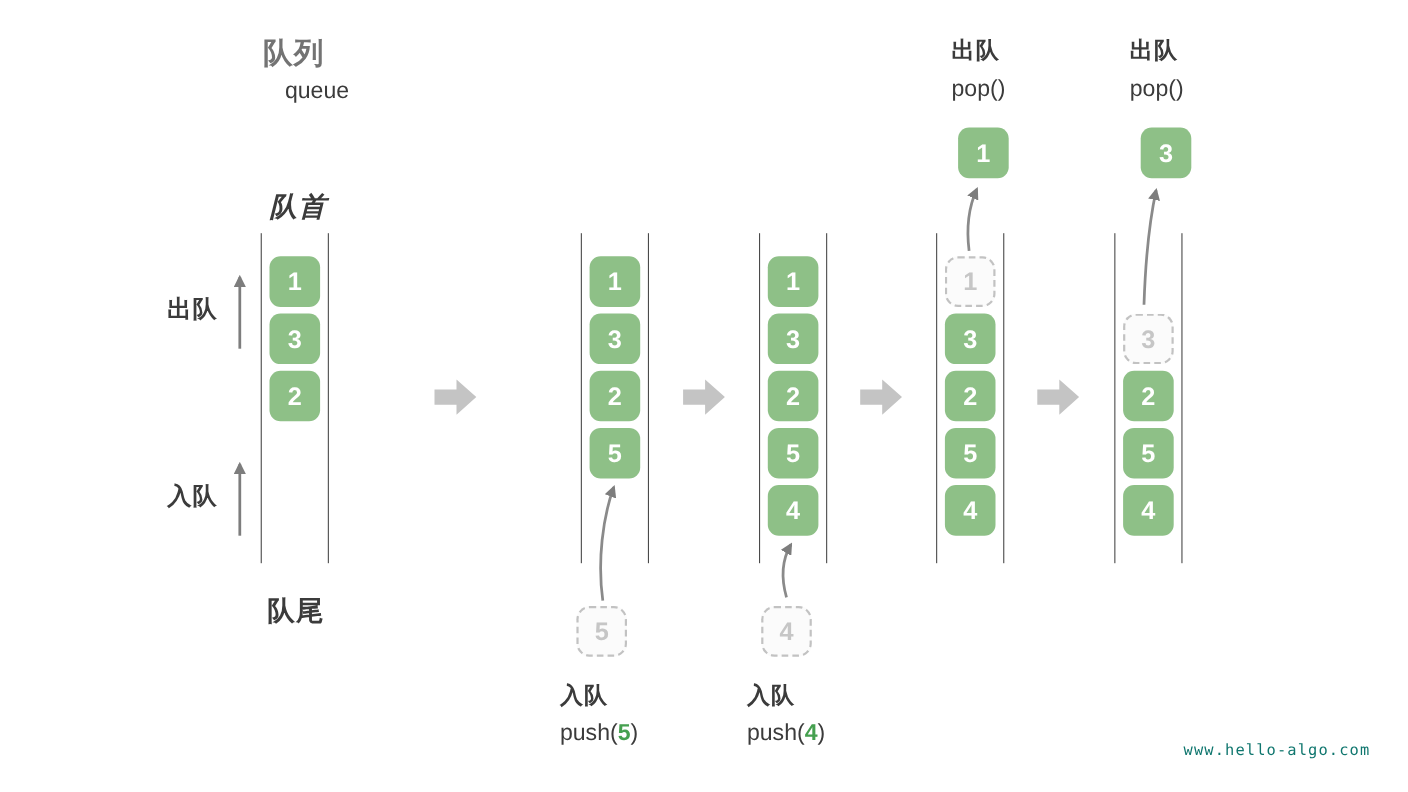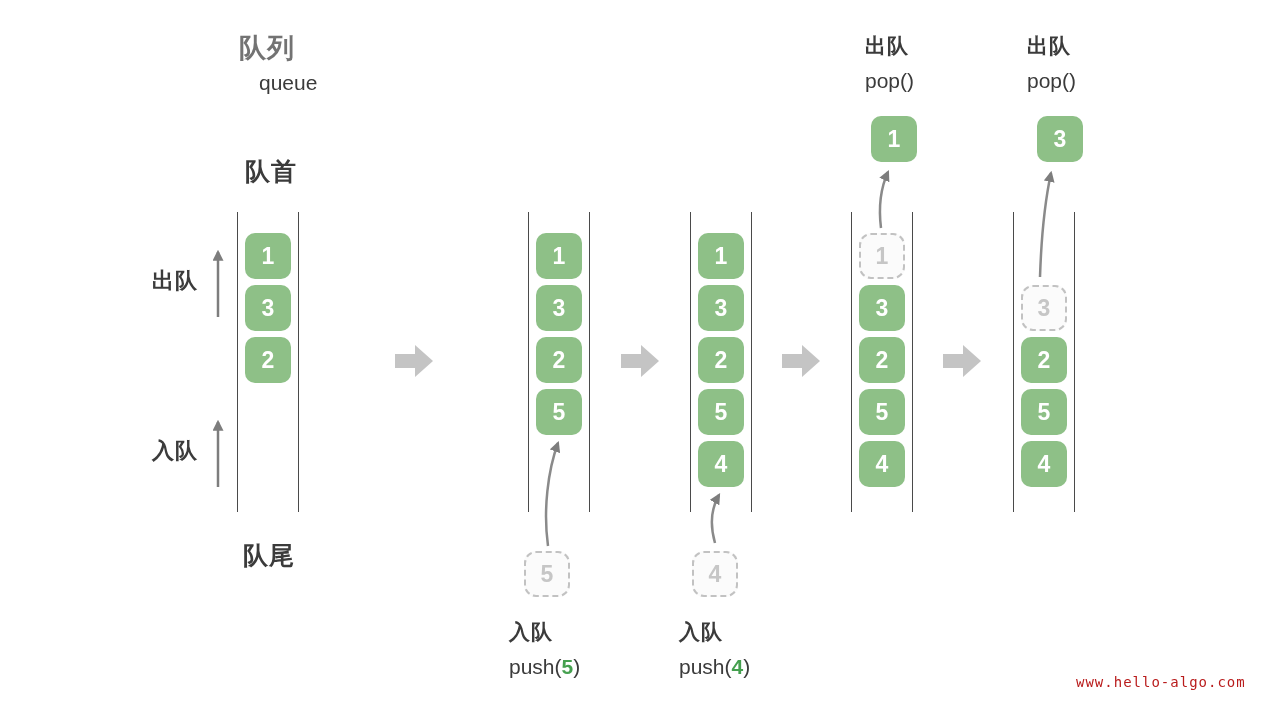--- a/index.html
+++ b/index.html
@@ -26,21 +26,21 @@
   .title-zh{position:absolute;left:239px;top:30px;font-size:27px;font-weight:bold;color:#737373;letter-spacing:1px;}
   .title-en{position:absolute;left:235px;top:71px;font-size:21px;color:#3b3b3b;margin-left:24px;}
   .big-label{position:absolute;font-size:25px;font-weight:bold;color:#3b3b3b;letter-spacing:1px;}
   .side-label{position:absolute;font-size:22px;font-weight:bold;color:#3b3b3b;letter-spacing:1px;}
   .op-block{position:absolute;color:#3b3b3b;}
   .op-zh{font-size:21px;font-weight:bold;letter-spacing:1px;margin-bottom:9px;}
   .code{font-family:Liberation Sans, sans-serif;font-size:21px;font-weight:normal;color:#3b3b3b;}
   .green-arg{color:#45a04f;font-weight:bold;}
   .watermark{
     position:absolute;left:1076px;top:674px;font-family:"DejaVu Sans Mono",monospace;
-    font-size:14px;color:#b91c1c;letter-spacing:1px;
+    font-size:14px;color:#0f766e;letter-spacing:1px;
   }
   svg.overlay{position:absolute;left:0;top:0;width:1280px;height:720px;pointer-events:none;}
 </style>
 </head>
 <body>
 
 <div class="canvas">
 
   <svg class="overlay" viewBox="0 0 1280 720">
     <defs>
@@ -59,21 +59,21 @@
 
     <polygon fill="#c4c4c4" points="395,354 415,354 415,345 433,361 415,377 415,368 395,368"></polygon>
     <polygon fill="#c4c4c4" points="621,354 641,354 641,345 659,361 641,377 641,368 621,368"></polygon>
     <polygon fill="#c4c4c4" points="782,354 802,354 802,345 820,361 802,377 802,368 782,368"></polygon>
     <polygon fill="#c4c4c4" points="943,354 963,354 963,345 981,361 963,377 963,368 943,368"></polygon>
   </svg>
 
   <div class="title-zh">队列</div>
   <div class="title-en">queue</div>
 
-  <div class="big-label" style="left:245px;top:155px;">队首</div>
+  <div class="big-label" style="left:245px;top:171px;font-style:italic;">队首</div>
   <div class="big-label" style="left:243px;top:539px;">队尾</div>
 
   <div class="side-label" style="left:152px;top:266px;">出队</div>
   <div class="side-label" style="left:152px;top:436px;">入队</div>
 
   <div class="qcol" style="left:237px;"></div>
   <div class="qcol" style="left:528px;"></div>
   <div class="qcol" style="left:690px;"></div>
   <div class="qcol" style="left:851px;"></div>
   <div class="qcol" style="left:1013px;"></div>

